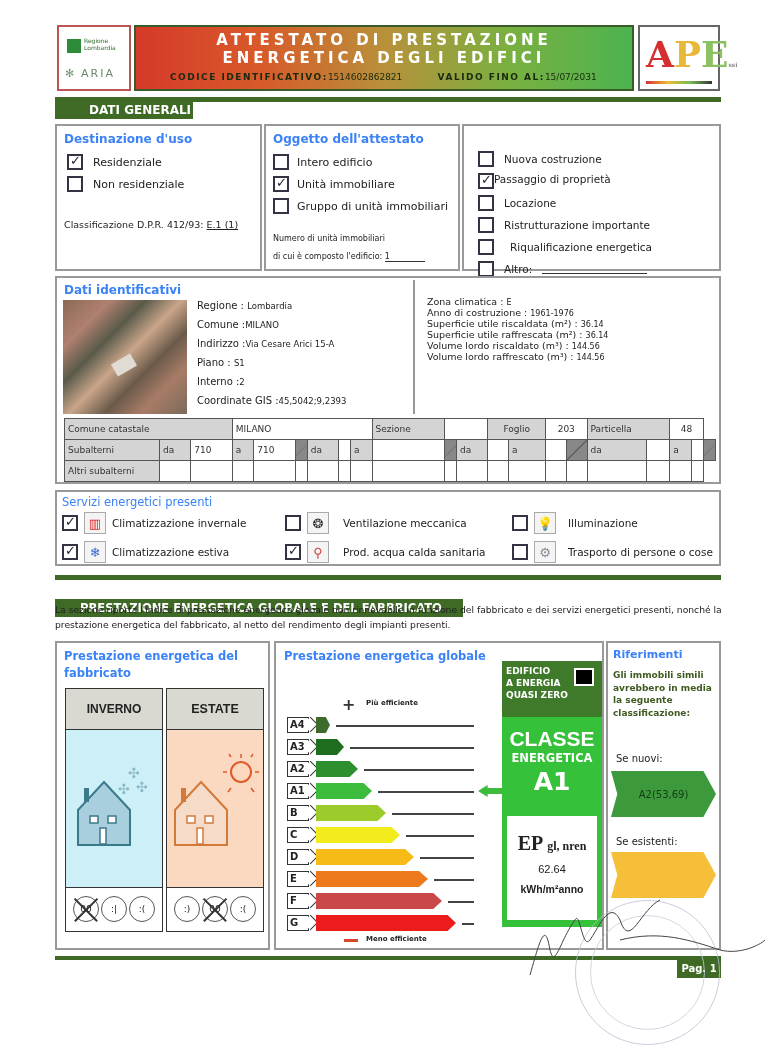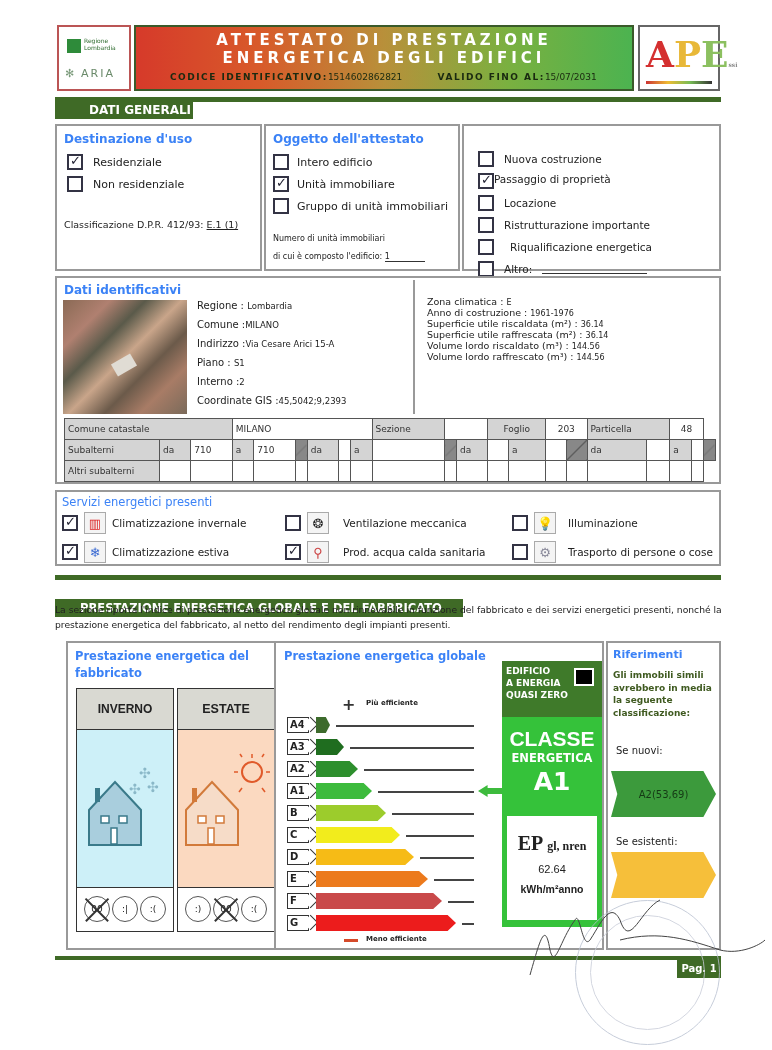--- a/index.html
+++ b/index.html
@@ -246,21 +246,21 @@
       <span class="cb"></span>
       <span class="svc-icon" style="color:#889">⚙</span>
       <span class="lbl" style="font-size:10.5px;margin-left:6px">Trasporto di persone o cose</span>
     </div>
 </div>
 
 <div class="abs sec-line" style="left:55px;top:575px;width:666px"></div>
 <div class="abs sec-tab" style="left:55px;top:599px;width:408px;font-size:11.5px;padding-left:25px">PRESTAZIONE ENERGETICA GLOBALE  E DEL FABBRICATO</div>
 <div class="abs" style="left:55px;top:602px;width:670px;font-size:9.2px;line-height:15px">La sezione riporta l'indice di prestazione energetica globale non rinnovabile in funzione del fabbricato e dei servizi energetici presenti, nonché la prestazione energetica del fabbricato, al netto del rendimento degli impianti presenti.</div>
 
-<div class="abs box" style="left:66px;top:641px;width:215px;height:309px">
+<div class="abs box" style="left:55px;top:641px;width:215px;height:309px">
   <div class="abs ttl" style="left:7px;top:5px;width:195px;line-height:17px;font-size:11.5px">Prestazione energetica del fabbricato</div>
 
   <div class="abs" style="left:8px;top:45px;width:98px;height:244px;border:1.5px solid #333">
     <div style="height:41px;background:#d9d9d2;border-bottom:1.5px solid #333;display:flex;align-items:center;justify-content:center;font-weight:bold;font-size:12px;font-family:'Liberation Sans',sans-serif">INVERNO</div>
     <div style="height:157px;background:#cdf0f8;position:relative">
       <svg width="98" height="157">
           <polygon points="12,80 38,52 64,80 64,115 12,115" fill="#a9cedd" stroke="#3a7a8a" stroke-width="2"></polygon>
           <rect x="18" y="58" width="5" height="14" fill="#3a7a8a"></rect>
           <rect x="24" y="86" width="8" height="7" fill="#fff" stroke="#3a7a8a" stroke-width="1.5"></rect>
           <rect x="42" y="86" width="8" height="7" fill="#fff" stroke="#3a7a8a" stroke-width="1.5"></rect>
@@ -372,21 +372,21 @@
       <div style="margin-top:16px;font-family:'Liberation Serif',serif;font-weight:bold"><span style="font-size:20px">EP</span> <span style="font-size:12px">gl, nren</span></div>
       <div style="font-size:11px;margin-top:8px;font-family:'Liberation Sans',sans-serif">62.64</div>
       <div style="font-size:10.5px;margin-top:8px;font-weight:bold;font-family:'Liberation Sans',sans-serif">kWh/m²anno</div>
     </div>
   </div>
 </div>
 
 <div class="abs box" style="left:606px;top:641px;width:115px;height:309px">
   <div class="abs ttl" style="left:5px;top:5px;font-size:11px">Riferimenti</div>
   <div class="abs" style="left:5px;top:26px;width:104px;font-size:9px;line-height:12.5px;color:#3f5a20;font-weight:bold">Gli immobili simili avrebbero in media la seguente classificazione:</div>
-  <div class="abs" style="left:8px;top:102px;font-size:10px">Se nuovi:</div>
+  <div class="abs" style="left:8px;top:110px;font-size:10px">Se nuovi:</div>
   <div class="abs" style="left:3px;top:128px;width:105px;height:46px;background:#3c9a3c;clip-path:polygon(0 0,88% 0,100% 50%,88% 100%,0 100%,6% 50%);display:flex;align-items:center;justify-content:center;font-size:10px;color:#153a15">A2(53,69)</div>
   <div class="abs" style="left:8px;top:193px;font-size:10px">Se esistenti:</div>
   <div class="abs" style="left:3px;top:209px;width:105px;height:46px;background:#f6bf3a;clip-path:polygon(0 0,88% 0,100% 50%,88% 100%,0 100%,6% 50%)"></div>
 </div>
 
 <div class="abs sec-line" style="left:55px;top:956px;width:666px;height:4px"></div>
 <div class="abs" style="left:677px;top:958px;width:44px;height:20px;background:#3f6a26;color:#fff;font-size:10px;font-weight:bold;display:flex;align-items:center;justify-content:center">Pag. 1</div>
 
 <div class="abs" style="left:575px;top:900px;width:145px;height:145px;border:1.5px solid #b8c0d0;border-radius:50%;opacity:0.8">
   <div class="abs" style="left:14px;top:14px;width:115px;height:115px;border:1px solid #c8ccd8;border-radius:50%"></div>

